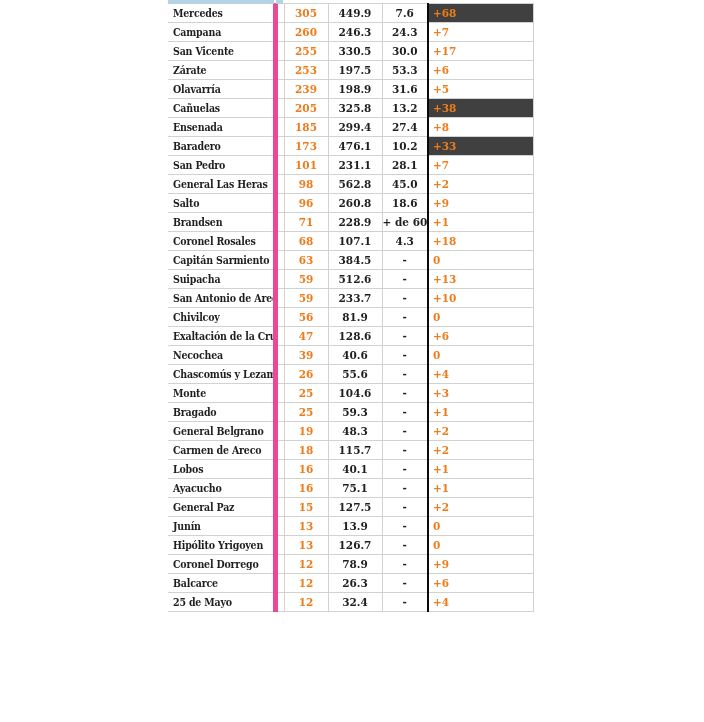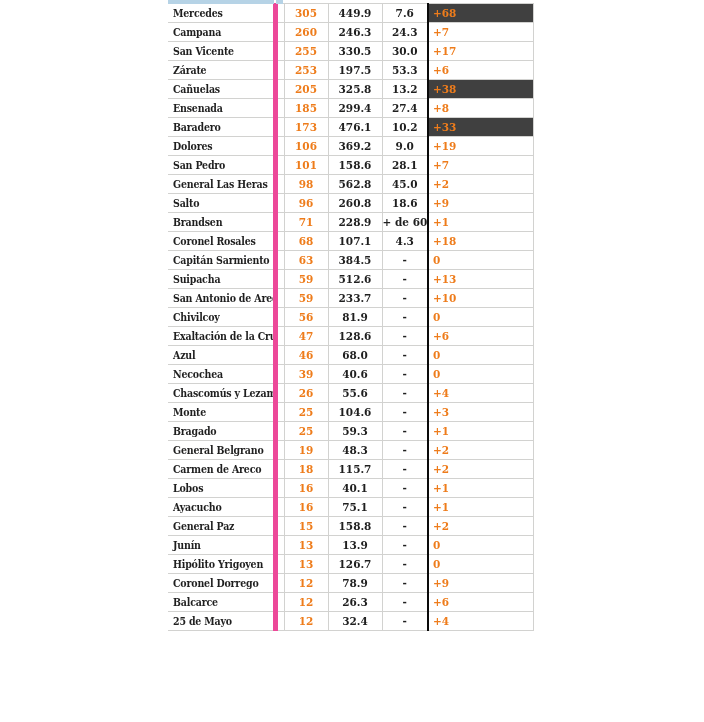--- a/index.html
+++ b/index.html
@@ -90,20 +90,28 @@
   </tr>
           <tr class="row">
     <td class="c-name"><span class="nm">Zárate</span></td>
     <td class="c-gutter"></td>
     <td class="c-num c-v1">253</td>
     <td class="c-num c-v2">197.5</td>
     <td class="c-num c-v3">53.3</td>
     <td class="c-delta">+6</td>
   </tr>
           <tr class="row">
+    <td class="c-name"><span class="nm">Olavarría</span></td>
+    <td class="c-gutter"></td>
+    <td class="c-num c-v1">239</td>
+    <td class="c-num c-v2">198.9</td>
+    <td class="c-num c-v3">31.6</td>
+    <td class="c-delta">+5</td>
+  </tr>
+          <tr class="row">
     <td class="c-name"><span class="nm">Cañuelas</span></td>
     <td class="c-gutter"></td>
     <td class="c-num c-v1">205</td>
     <td class="c-num c-v2">325.8</td>
     <td class="c-num c-v3">13.2</td>
     <td class="c-delta gray">+38</td>
   </tr>
           <tr class="row">
     <td class="c-name"><span class="nm">Ensenada</span></td>
     <td class="c-gutter"></td>
@@ -114,32 +122,24 @@
   </tr>
           <tr class="row">
     <td class="c-name"><span class="nm">Baradero</span></td>
     <td class="c-gutter"></td>
     <td class="c-num c-v1">173</td>
     <td class="c-num c-v2">476.1</td>
     <td class="c-num c-v3">10.2</td>
     <td class="c-delta gray">+33</td>
   </tr>
           <tr class="row">
-    <td class="c-name"><span class="nm">Dolores</span></td>
-    <td class="c-gutter"></td>
-    <td class="c-num c-v1">106</td>
-    <td class="c-num c-v2">369.2</td>
-    <td class="c-num c-v3">9.0</td>
-    <td class="c-delta">+19</td>
-  </tr>
-          <tr class="row">
     <td class="c-name"><span class="nm">San Pedro</span></td>
     <td class="c-gutter"></td>
     <td class="c-num c-v1">101</td>
-    <td class="c-num c-v2">158.6</td>
+    <td class="c-num c-v2">231.1</td>
     <td class="c-num c-v3">28.1</td>
     <td class="c-delta">+7</td>
   </tr>
           <tr class="row">
     <td class="c-name"><span class="nm">General Las Heras</span></td>
     <td class="c-gutter"></td>
     <td class="c-num c-v1">98</td>
     <td class="c-num c-v2">562.8</td>
     <td class="c-num c-v3">45.0</td>
     <td class="c-delta">+2</td>
@@ -202,28 +202,20 @@
   </tr>
           <tr class="row">
     <td class="c-name"><span class="nm">Exaltación de la Cruz</span></td>
     <td class="c-gutter"></td>
     <td class="c-num c-v1">47</td>
     <td class="c-num c-v2">128.6</td>
     <td class="c-num c-v3">-</td>
     <td class="c-delta">+6</td>
   </tr>
           <tr class="row">
-    <td class="c-name"><span class="nm">Azul</span></td>
-    <td class="c-gutter"></td>
-    <td class="c-num c-v1">46</td>
-    <td class="c-num c-v2">68.0</td>
-    <td class="c-num c-v3">-</td>
-    <td class="c-delta">0</td>
-  </tr>
-          <tr class="row">
     <td class="c-name"><span class="nm">Necochea</span></td>
     <td class="c-gutter"></td>
     <td class="c-num c-v1">39</td>
     <td class="c-num c-v2">40.6</td>
     <td class="c-num c-v3">-</td>
     <td class="c-delta">0</td>
   </tr>
           <tr class="row">
     <td class="c-name"><span class="nm">Chascomús y Lezama</span></td>
     <td class="c-gutter"></td>
@@ -277,21 +269,21 @@
     <td class="c-gutter"></td>
     <td class="c-num c-v1">16</td>
     <td class="c-num c-v2">75.1</td>
     <td class="c-num c-v3">-</td>
     <td class="c-delta">+1</td>
   </tr>
           <tr class="row">
     <td class="c-name"><span class="nm">General Paz</span></td>
     <td class="c-gutter"></td>
     <td class="c-num c-v1">15</td>
-    <td class="c-num c-v2">158.8</td>
+    <td class="c-num c-v2">127.5</td>
     <td class="c-num c-v3">-</td>
     <td class="c-delta">+2</td>
   </tr>
           <tr class="row">
     <td class="c-name"><span class="nm">Junín</span></td>
     <td class="c-gutter"></td>
     <td class="c-num c-v1">13</td>
     <td class="c-num c-v2">13.9</td>
     <td class="c-num c-v3">-</td>
     <td class="c-delta">0</td>

